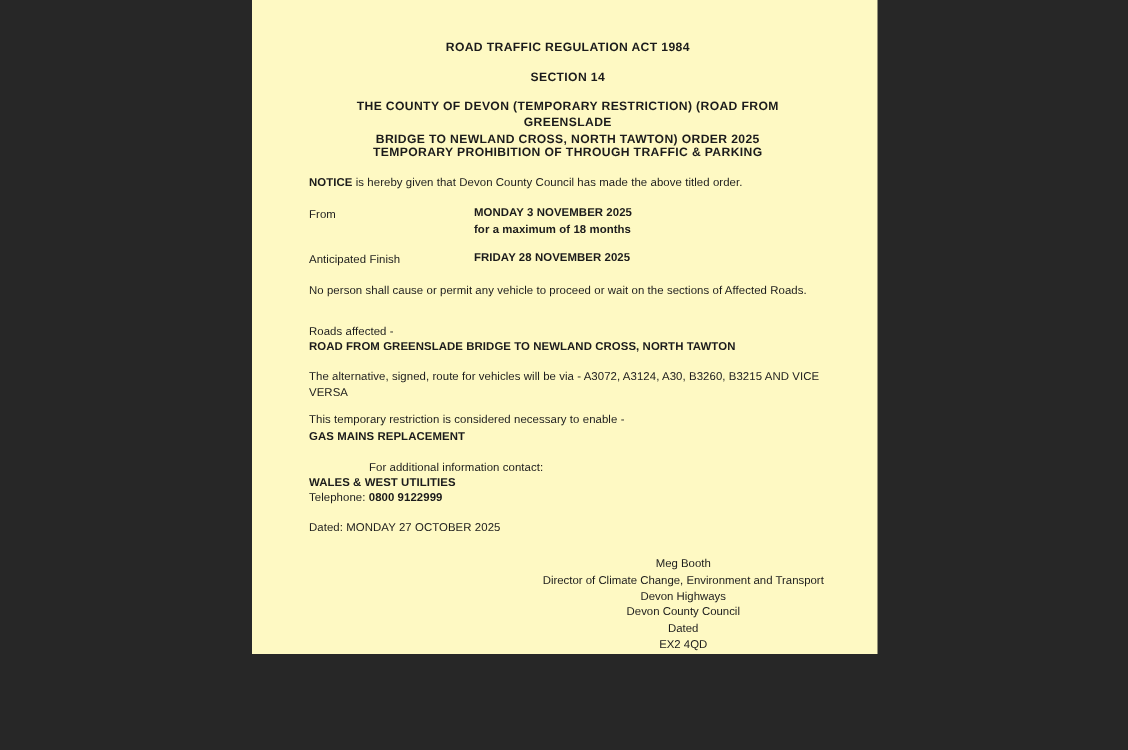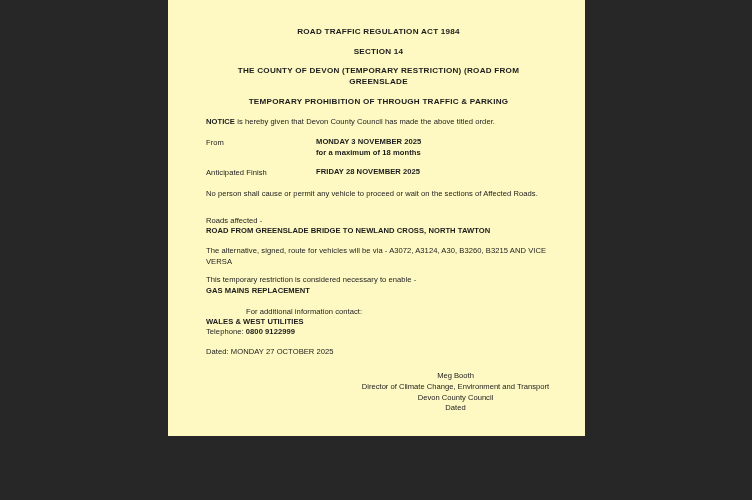--- a/index.html
+++ b/index.html
@@ -142,20 +142,21 @@
 
   <div id="page">
     <div class="inner">
 
       <div class="hd hd1">ROAD TRAFFIC REGULATION ACT 1984</div>
 
       <div class="hd hd2">SECTION 14</div>
 
       <div class="hd hd3">
         <span>THE COUNTY OF DEVON (TEMPORARY RESTRICTION) (ROAD FROM GREENSLADE</span><br>
+        <span>BRIDGE TO NEWLAND CROSS, NORTH TAWTON) ORDER 2025</span>
       </div>
 
       <div class="hd hd4">TEMPORARY PROHIBITION OF THROUGH TRAFFIC &amp; PARKING</div>
 
       <div class="bt notice">
         <span class="b">NOTICE</span><span> is hereby given that Devon County Council has made the above titled order.</span>
       </div>
 
       <div class="bt lbl-from">From</div>
       <div class="bt val-from b">MONDAY 3 NOVEMBER 2025</div>
@@ -178,22 +179,24 @@
       <div class="bt val-contact b">WALES &amp; WEST UTILITIES</div>
       <div class="bt val-phone">
         <span>Telephone: </span><span class="b">0800 9122999</span>
       </div>
 
       <div class="bt dated">Dated: MONDAY 27 OCTOBER 2025</div>
 
       <div class="sig">
         <div>Meg Booth</div>
         <div>Director of Climate Change, Environment and Transport</div>
+        <div>Devon Highways</div>
         <div>Devon County Council</div>
         <div>Dated</div>
+        <div>EX2 4QD</div>
       </div>
 
       <div class="ref">Ref:  TTRO2566134</div>
 
       <div id="logo">
         <div class="logo-devon">Devon</div>
         <div class="logo-cc">County Council</div>
         <svg class="logo-leaf" viewBox="0 0 44 32">
           <path d="M3 30 C10 24 16 16 22 9 C27 3 34 0 41 0 C38 8 34 14 28 19 C22 24 12 28 3 30 Z" fill="#5fbf7e"></path>
           <path d="M18 28 C24 24 30 18 35 12 C39 7 43 4 44 2 C42 11 38 18 32 23 C27 27 22 28 18 28 Z" fill="#2f9e6e"></path>

